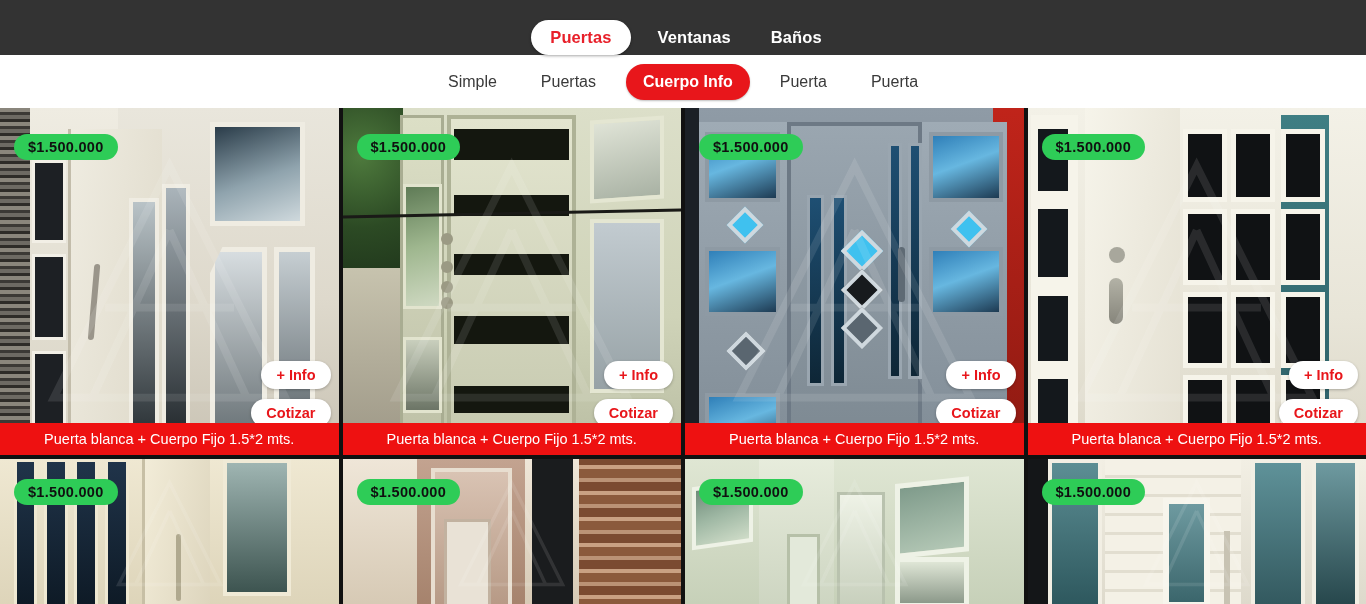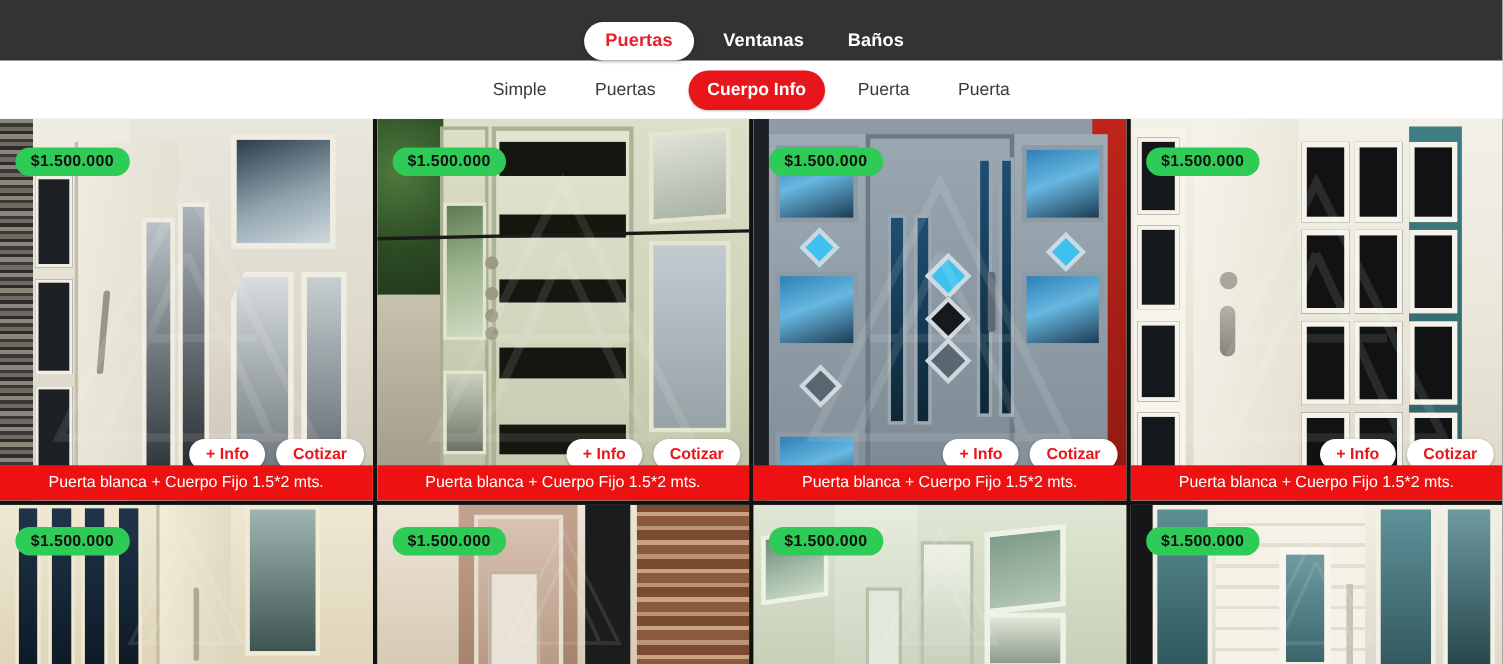--- a/index.html
+++ b/index.html
@@ -122,21 +122,21 @@
     cursor: default;
   }
   .card.row2 .price { top: 20px; }
 
   
   .actions {
     position: absolute;
     right: 8px;
     bottom: 28px;
     display: flex;
-    flex-direction: row;
+    flex-direction: column;
     align-items: flex-end;
     gap: 10px;
     z-index: 6;
   }
   .pill {
     background: #ffffff;
     color: #e8161b;
     font-size: 14.5px;
     font-weight: bold;
     padding: 6px 15px;

